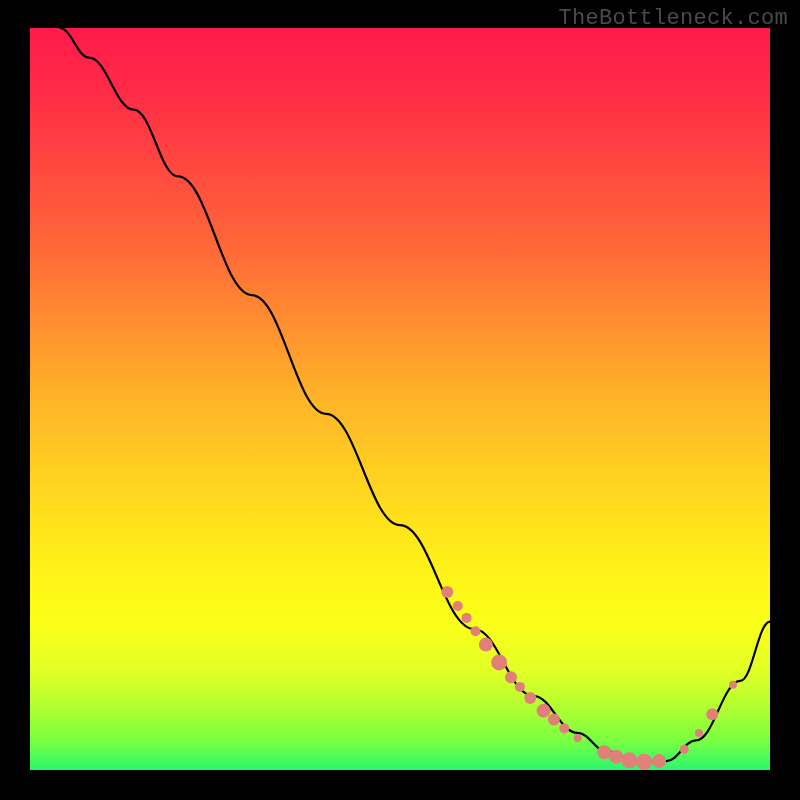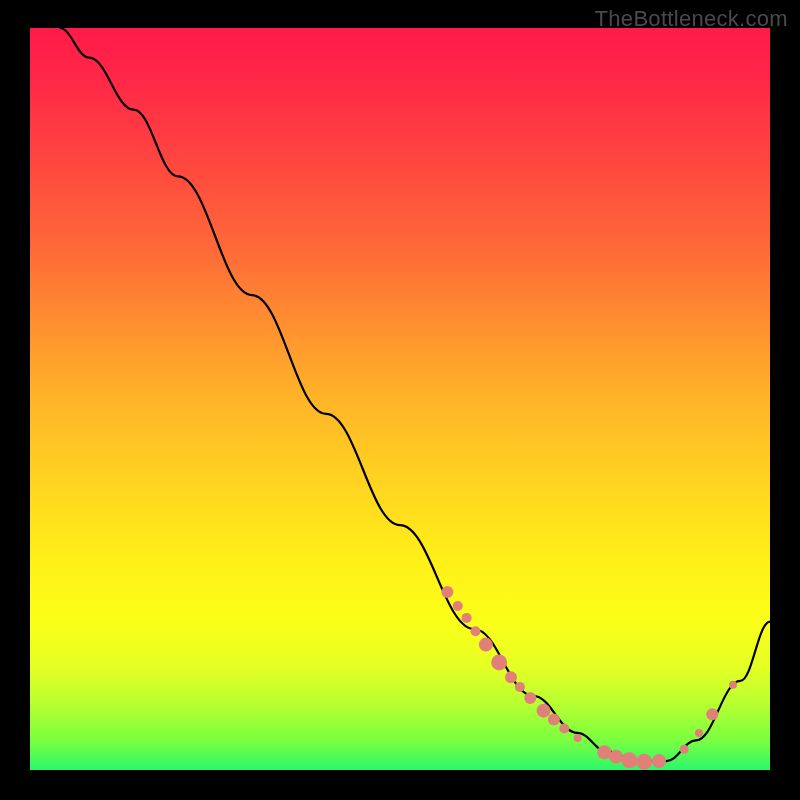--- a/index.html
+++ b/index.html
@@ -1,17 +1,17 @@
 <!DOCTYPE html>
 <html><head>
 <meta charset="utf-8">
 <style>
   * { margin: 0; padding: 0; box-sizing: border-box; }
   body { background: #000; width: 800px; height: 800px; position: relative; font-family: Arial, sans-serif; }
-  .container { width: 800px; height: 800px; background: #000; position: relative; }
+  .container { width: 800px; height: 800px; background: #000; position: relative; font-family: Liberation Mono, monospace; }
   .watermark { position: absolute; top: 6px; right: 12px; color: #4a4a4a; font-size: 22px; font-weight: 500; letter-spacing: 0.3px; z-index: 10; }
   .plot-area { position: absolute; left: 30px; top: 28px; width: 740px; height: 742px; background: linear-gradient(to bottom,
     #ff1a4a 0%, #ff2a47 8%, #ff4640 18%, #ff6a38 30%, #ff9030 40%, #ffb428 50%,
     #ffd620 62%, #fff018 72%, #fbff18 80%, #e6ff24 86%, #b8ff30 91%, #7aff40 96%, #2cf76c 100%);
   }
   .curve-svg { position: absolute; left: 0; top: 0; width: 740px; height: 742px; }
 </style>
 </head>
 <body>
 <div class="container">

